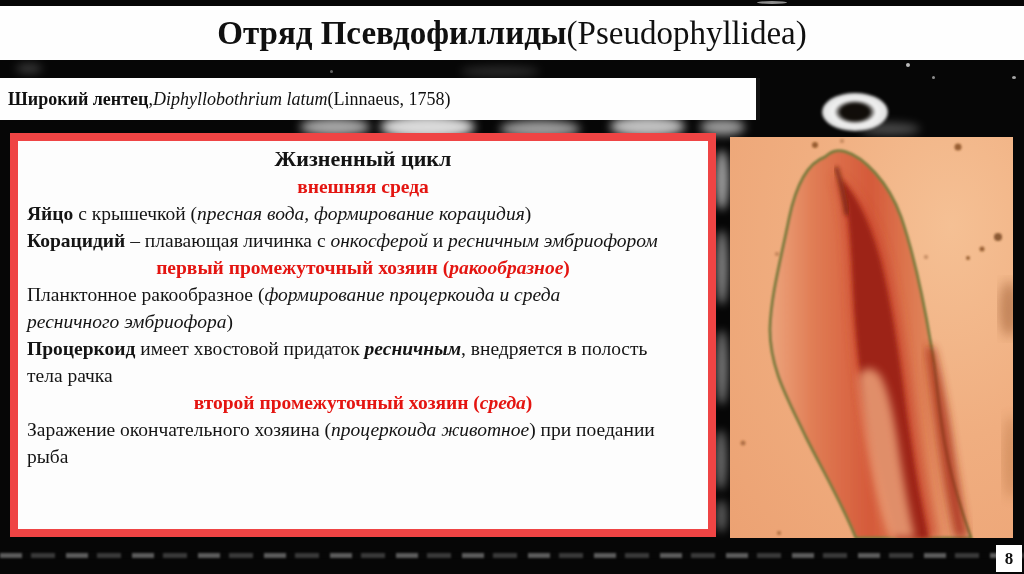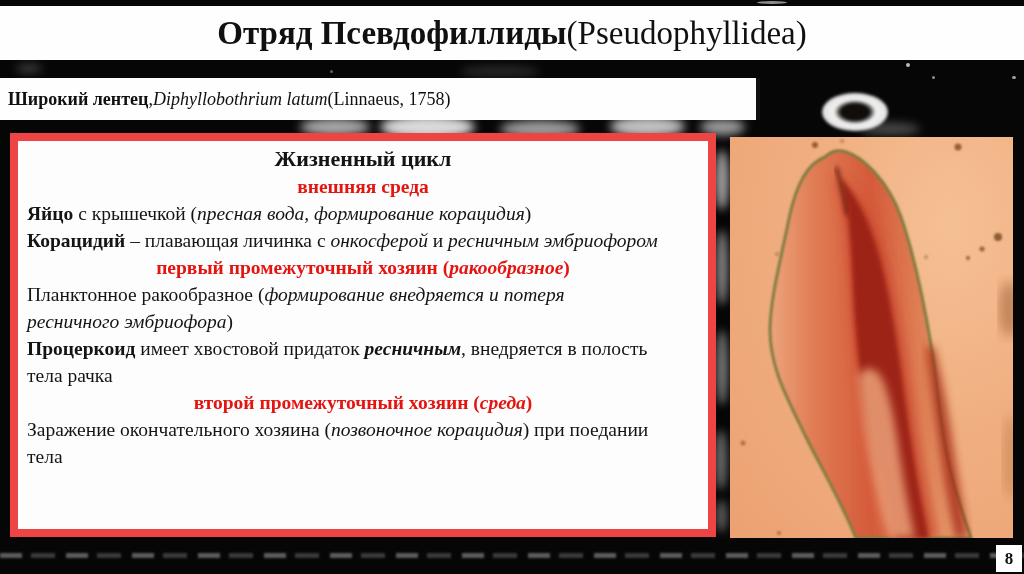--- a/index.html
+++ b/index.html
@@ -122,24 +122,24 @@
     <span> (Linnaeus, 1758)</span>
 </div>
 
 <div class="abs content-box">
   <div id="life-cycle-text">
       <p class="lc-line center heading"><span class="b">Жизненный цикл</span></p>
       <p class="lc-line center red"><span class="b">внешняя среда</span></p>
       <p class="lc-line"><span class="b">Яйцо</span><span> с крышечкой (</span><span class="i">пресная вода, формирование корацидия</span><span>)</span></p>
       <p class="lc-line"><span class="b">Корацидий</span><span> – плавающая личинка с </span><span class="i">онкосферой</span><span> и </span><span class="i">ресничным эмбриофором</span></p>
       <p class="lc-line center red"><span class="b">первый промежуточный хозяин (</span><span class="b i">ракообразное</span><span class="b">)</span></p>
-      <p class="lc-line"><span>Планктонное ракообразное (</span><span class="i">формирование внедряется и потеря</span><br><span class="i">ресничного эмбриофора</span><span>)</span></p>
+      <p class="lc-line"><span>Планктонное ракообразное (</span><span class="i">формирование процеркоида и среда</span><br><span class="i">ресничного эмбриофора</span><span>)</span></p>
       <p class="lc-line"><span class="b">Процеркоид</span><span> имеет хвостовой придаток </span><span class="b i">ресничным</span><span>, внедряется в полость</span><br><span>тела рачка</span></p>
       <p class="lc-line center red"><span class="b">второй промежуточный хозяин (</span><span class="b i">среда</span><span class="b">)</span></p>
-      <p class="lc-line"><span>Заражение окончательного хозяина (</span><span class="i">позвоночное корацидия</span><span>) при поедании</span><br><span>тела</span></p>
+      <p class="lc-line"><span>Заражение окончательного хозяина (</span><span class="i">процеркоида животное</span><span>) при поедании</span><br><span>рыба</span></p>
     </div>
 </div>
 
 <div class="abs photo">
   <svg width="283" height="401" viewBox="0 0 283 401">
     <defs>
       <linearGradient id="bodyGrad" x1="0" y1="0" x2="1" y2="0">
         <stop offset="0" stop-color="#eca57d"></stop>
         <stop offset="0.22" stop-color="#e07c54"></stop>
         <stop offset="0.5" stop-color="#d55a3a"></stop>

